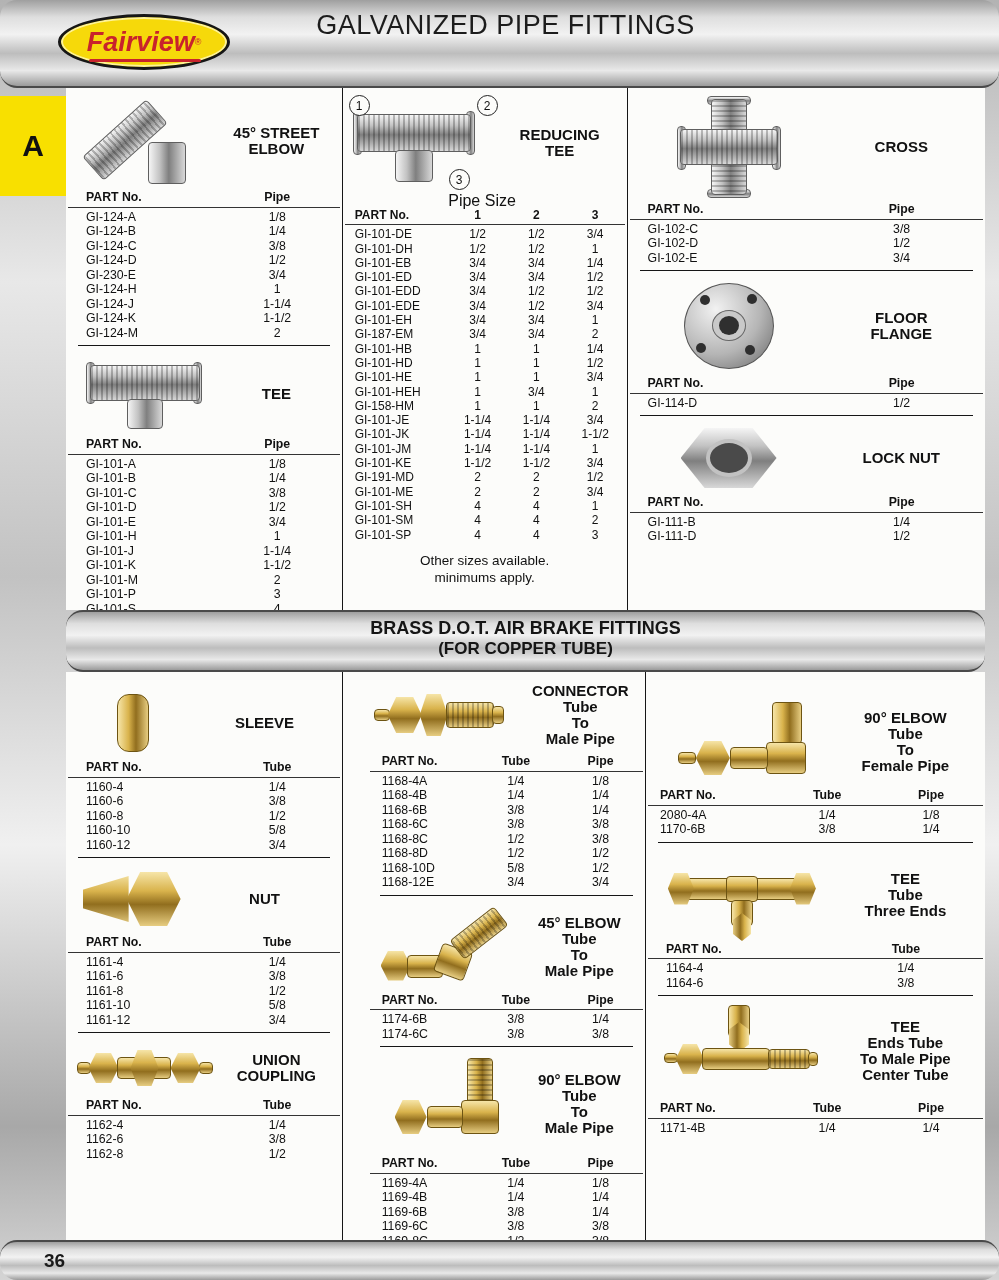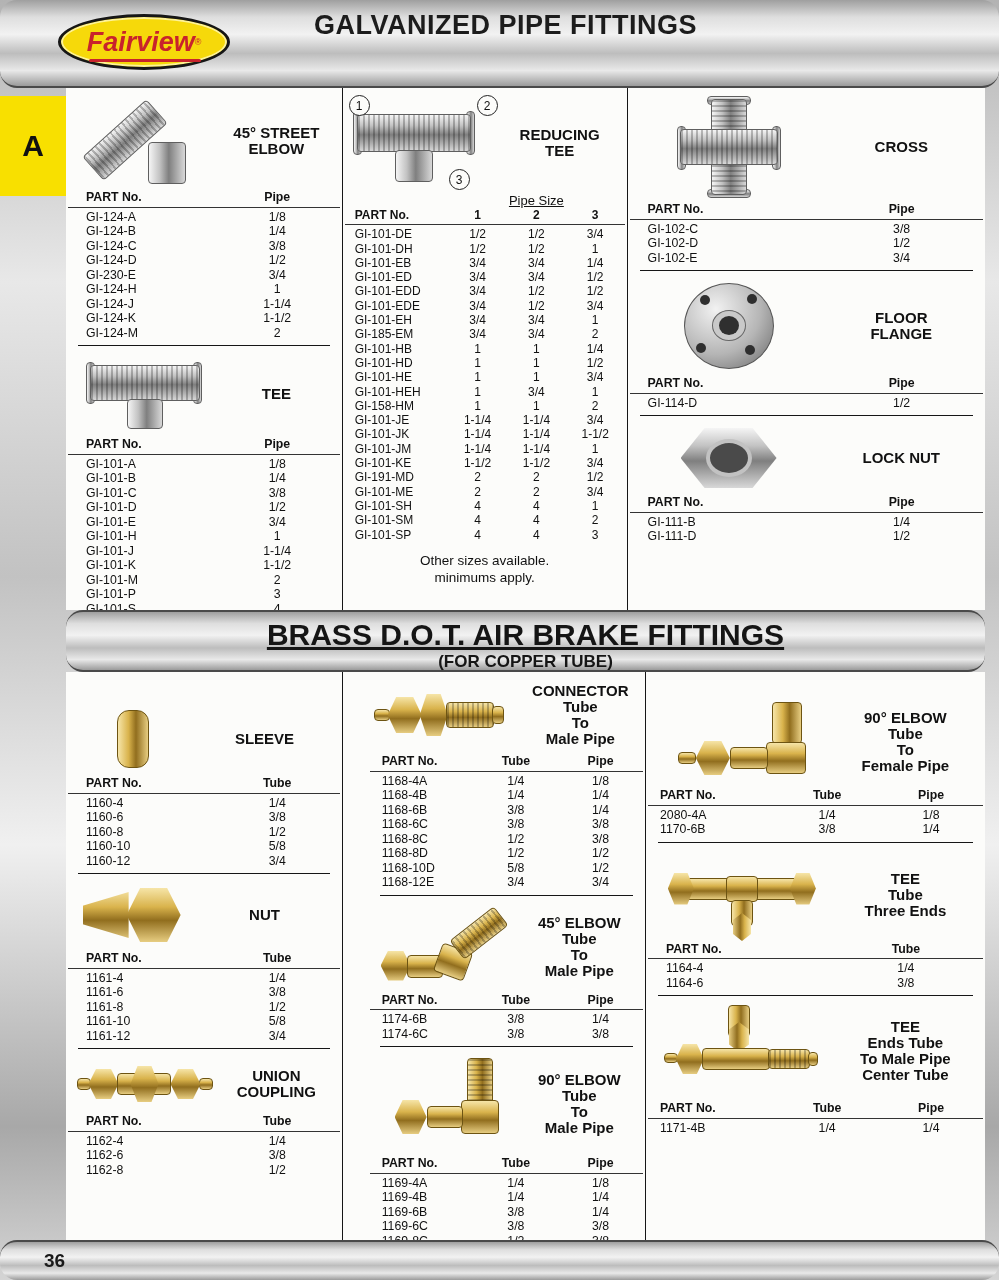--- a/index.html
+++ b/index.html
@@ -4,21 +4,21 @@
 <style>
   * { margin:0; padding:0; box-sizing:border-box; }
   body { font-family:"Liberation Sans", sans-serif; color:#111; }
   .page { position:relative; width:999px; height:1280px; overflow:hidden;
     background:linear-gradient(180deg,#b3b3b3,#e8e8e8 22%,#c2c2c2 45%,#f0f0f0 66%,#a8a8a8 88%,#d4d4d4); }
 
   
   .metal { background:linear-gradient(180deg,#9f9f9f 0%,#dedede 20%,#f2f2f2 40%,#bdbdbd 62%,#e9e9e9 82%,#9b9b9b 100%);border-radius:17px; }
   .header { position:absolute; left:0; top:0; width:100%; height:88px; border-bottom:2px solid #4a4a4a; }
   .header-titles { position:absolute; left:0; top:10px; width:100%; text-align:center; }
-  .header-title { font-size:27px; font-weight:bold; color:#1c1c1c; letter-spacing:.5px;padding-left:12px; }
+  .header-title { font-size:27px; font-weight:normal; color:#1c1c1c; letter-spacing:.5px;padding-left:12px; }
   .header-subtitle { font-size:18px; font-weight:bold; color:#1c1c1c; margin-top:2px; }
   .logo { position:absolute; left:58px; top:14px; width:172px; height:56px; background:#f6d90a;
     border:3px solid #161616; border-radius:50%; display:flex; align-items:center; justify-content:center;
     box-shadow:inset 0 0 0 2px #fdf29a; }
   .logo-text { color:#c8232c; font-size:27px; font-weight:bold; font-style:italic; position:relative; }
   .logo-text::after { content:""; position:absolute; left:2px; right:-6px; bottom:-4px; height:3px; background:#c8232c; border-radius:2px; }
   .logo-reg { color:#c8232c; font-size:9px; vertical-align:super; }
 
   .side-tab { position:absolute; left:0; top:96px; width:66px; height:100px; background:#f8e000;
     display:flex; align-items:center; justify-content:center; font-size:30px; font-weight:bold; color:#111; }
@@ -27,24 +27,24 @@
   .page-number { position:absolute; left:44px; top:8px; font-size:19px; font-weight:bold; color:#1a1a1a; }
 
   
   .main { position:absolute; left:66px; top:88px; width:919px; }
   .cols { display:flex; background:#fcfcfa; }
   .section-top { height:522px; overflow:hidden; }
   .section-bottom { height:568px; overflow:hidden; }
   .col { padding:4px 2px; overflow:hidden; }
   .col + .col { border-left:1.5px solid #161616; }
   .c-t1 { width:30%; } .c-t2 { width:31%; } .c-t3 { width:39%; }
-  .c-b1 { width:30%;margin-top:16px; } .c-b2 { width:33%;padding-left:27px; } .c-b3 { width:37%; }
+  .c-b1 { width:30%; } .c-b2 { width:33%;padding-left:27px; } .c-b3 { width:37%; }
 
   .banner { height:62px; border-top:2px solid #4a4a4a; border-bottom:2px solid #4a4a4a; text-align:center; padding-top:6px; }
-  .banner-title { font-size:30px; font-weight:bold; color:#151515;text-decoration:underline; }
+  .banner-title { font-size:18px; font-weight:bold; color:#151515; }
   .banner-subtitle { font-size:17px; font-weight:bold; color:#151515; }
 
   
   .prod-head { display:flex; align-items:center; padding:4px 4px 2px 4px; }
   .prod-img { position:relative; flex:0 0 55%; }
   .prod-img.narrow { flex:0 0 46%; }
   .prod-title { flex:1; text-align:center; font-weight:bold; font-size:15px; line-height:16px; white-space:pre-line; }
   .rule { border-top:1.5px solid #161616; margin:5px 10px; }
   .note { text-align:center; font-size:13.5px; line-height:17px; white-space:pre-line; margin-top:10px; }
 
@@ -54,21 +54,21 @@
   .t4 .t-row { line-height:14.3px; font-size:12px; }
   .t-head { font-weight:bold; border-bottom:1px solid #333; padding-bottom:2px; margin-bottom:2px; }
   .t-cell { display:block; }
   .t2 .t-cell:nth-child(1){ width:54%; padding-left:18px; text-align:left; }
   .t2 .t-cell:nth-child(2){ width:46%; text-align:center; }
   .t3 .t-cell:nth-child(1){ width:38%; padding-left:12px; text-align:left; }
   .t3 .t-cell:nth-child(2){ width:31%; text-align:center; }
   .t3 .t-cell:nth-child(3){ width:31%; text-align:center; }
   .t4 .t-cell:nth-child(1){ width:37%; padding-left:10px; text-align:left; }
   .t4 .t-cell:nth-child(n+2){ width:21%; text-align:center; }
-  .pipe-size { margin-left:37%; width:63%; text-align:center; font-size:13px; line-height:14px;text-decoration:underline; }
+  .pipe-size { margin-left:37%; width:63%; text-align:left; font-size:16px; line-height:14px; }
 
   
   .icon { position:relative; margin:0 auto; }
   .shape { position:absolute; border-radius:4px; }
   .gc  { background:linear-gradient(180deg,#f5f5f5 0%,#c2c2c2 30%,#7f7f7f 55%,#d8d8d8 100%); border:1px solid #5f5f5f; }
   .gcv { background:linear-gradient(90deg,#f5f5f5 0%,#c2c2c2 30%,#7f7f7f 55%,#d8d8d8 100%); border:1px solid #5f5f5f; }
   .bc  { background:linear-gradient(180deg,#f6e5a8 0%,#d9b34c 35%,#916e1e 60%,#e7cd81 100%); border:1px solid #6d5412; }
   .bcv { background:linear-gradient(90deg,#f6e5a8 0%,#d9b34c 35%,#916e1e 60%,#e7cd81 100%); border:1px solid #6d5412; }
   .thx::after { content:""; position:absolute; inset:0; background:repeating-linear-gradient(90deg,rgba(0,0,0,.24) 0 2px,transparent 2px 5px); border-radius:inherit; }
   .thy::after { content:""; position:absolute; inset:0; background:repeating-linear-gradient(180deg,rgba(0,0,0,.24) 0 2px,transparent 2px 5px); border-radius:inherit; }
@@ -281,21 +281,21 @@
                 <span class="t-cell">1/2</span>
                 <span class="t-cell">3/4</span>
               </div>
               <div class="t-row">
                 <span class="t-cell">GI-101-EH</span>
                 <span class="t-cell">3/4</span>
                 <span class="t-cell">3/4</span>
                 <span class="t-cell">1</span>
               </div>
               <div class="t-row">
-                <span class="t-cell">GI-185-EM</span>
+                <span class="t-cell">GI-187-EM</span>
                 <span class="t-cell">3/4</span>
                 <span class="t-cell">3/4</span>
                 <span class="t-cell">2</span>
               </div>
               <div class="t-row">
                 <span class="t-cell">GI-101-HB</span>
                 <span class="t-cell">1</span>
                 <span class="t-cell">1</span>
                 <span class="t-cell">1/4</span>
               </div>

